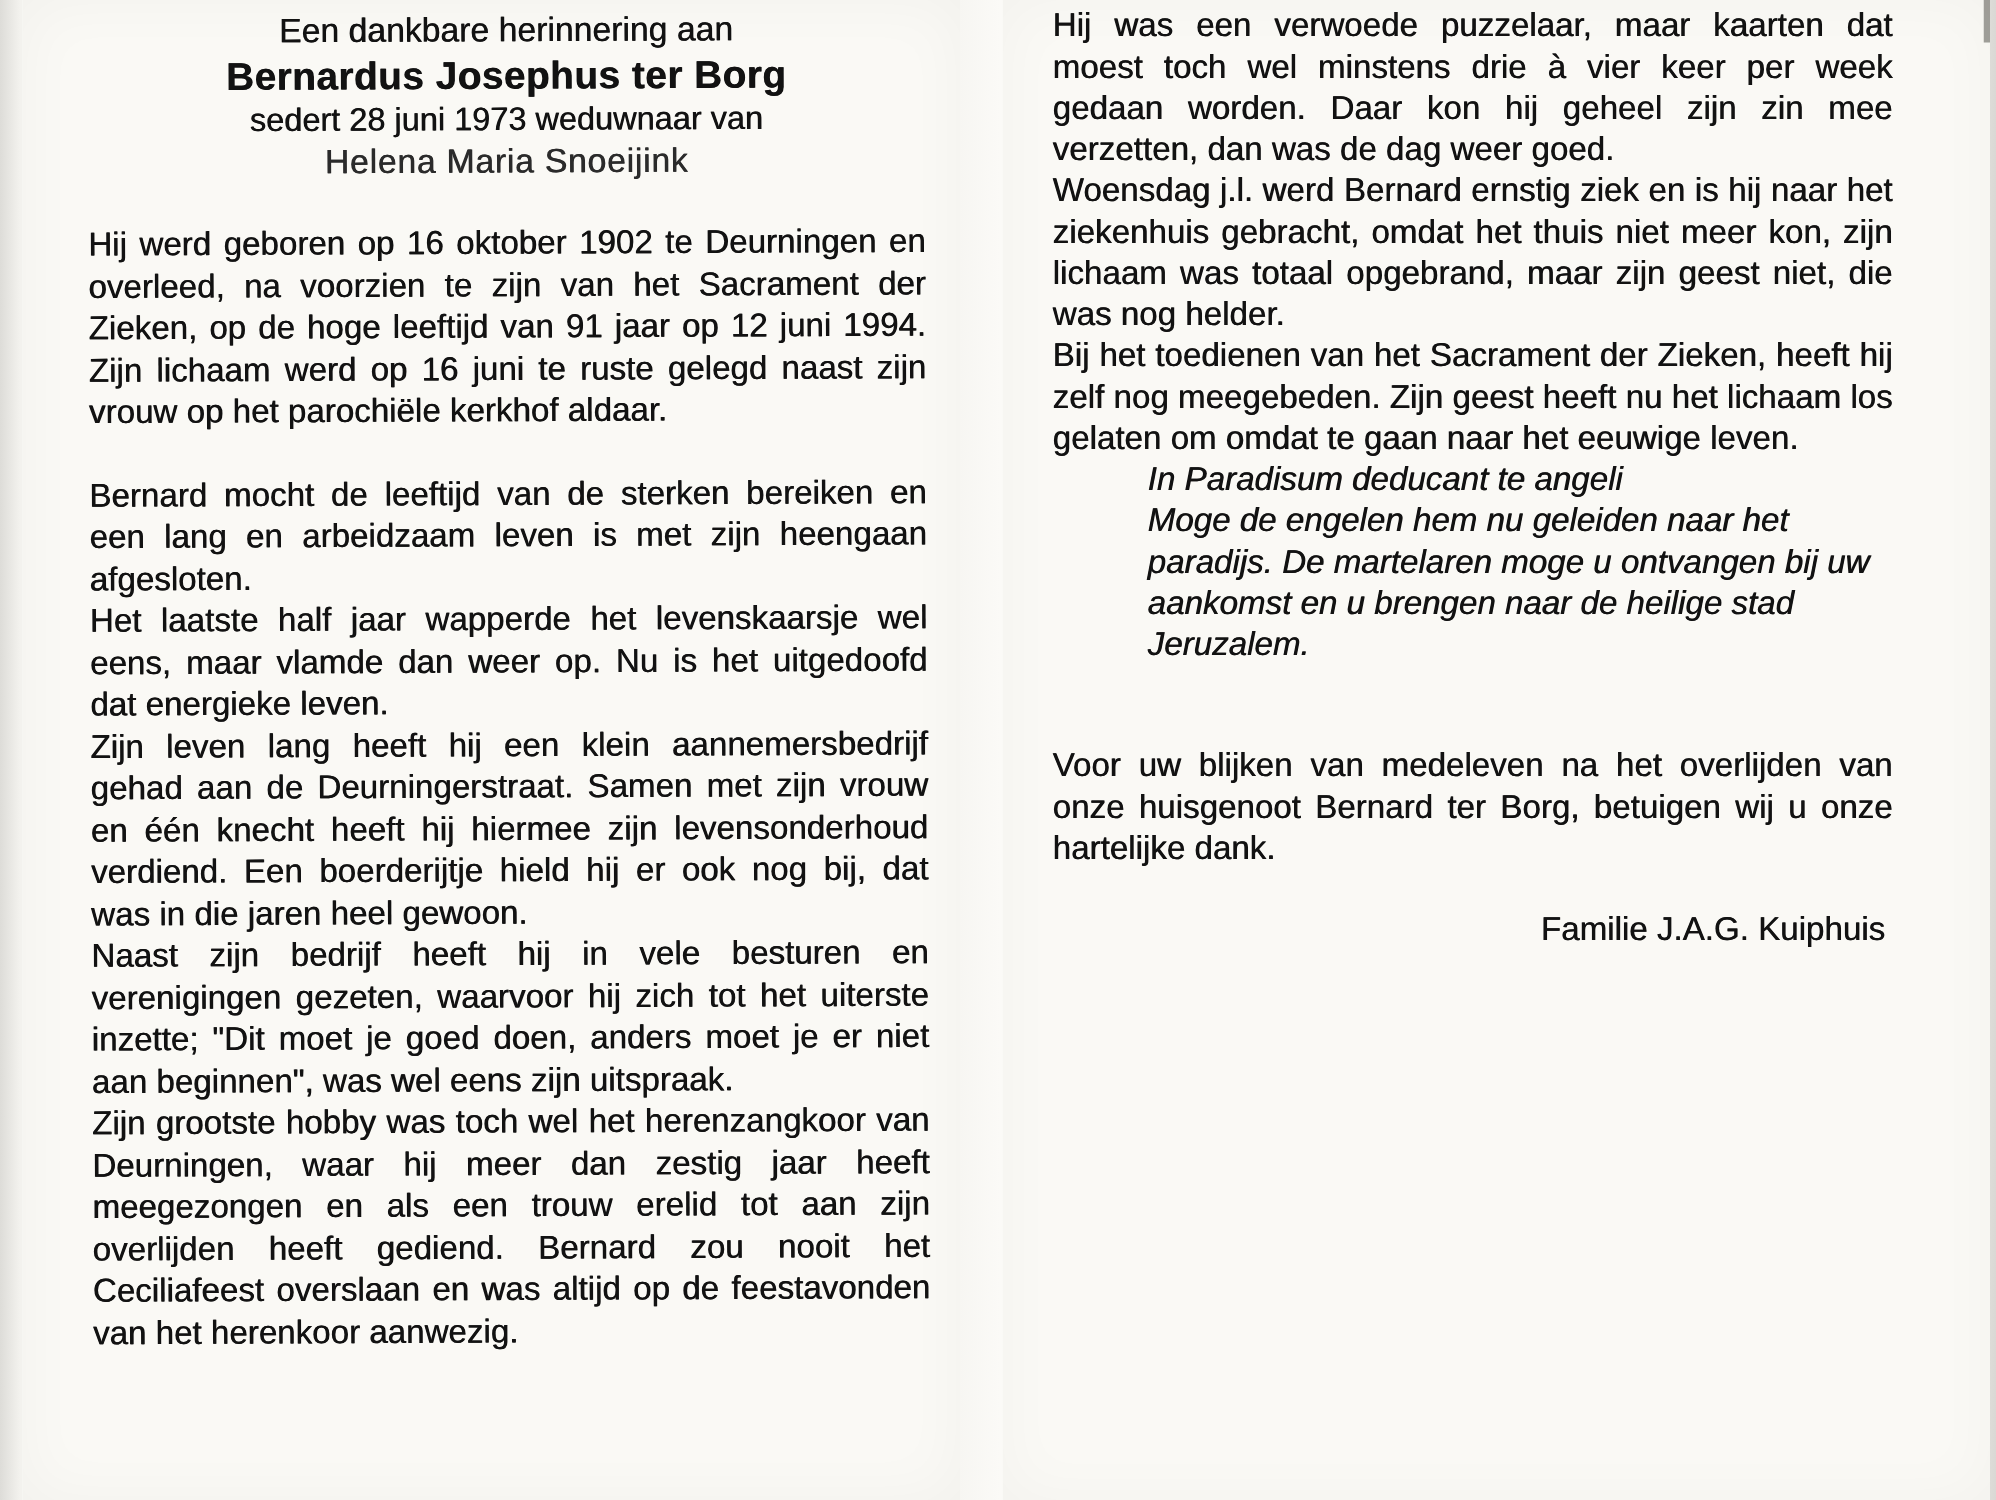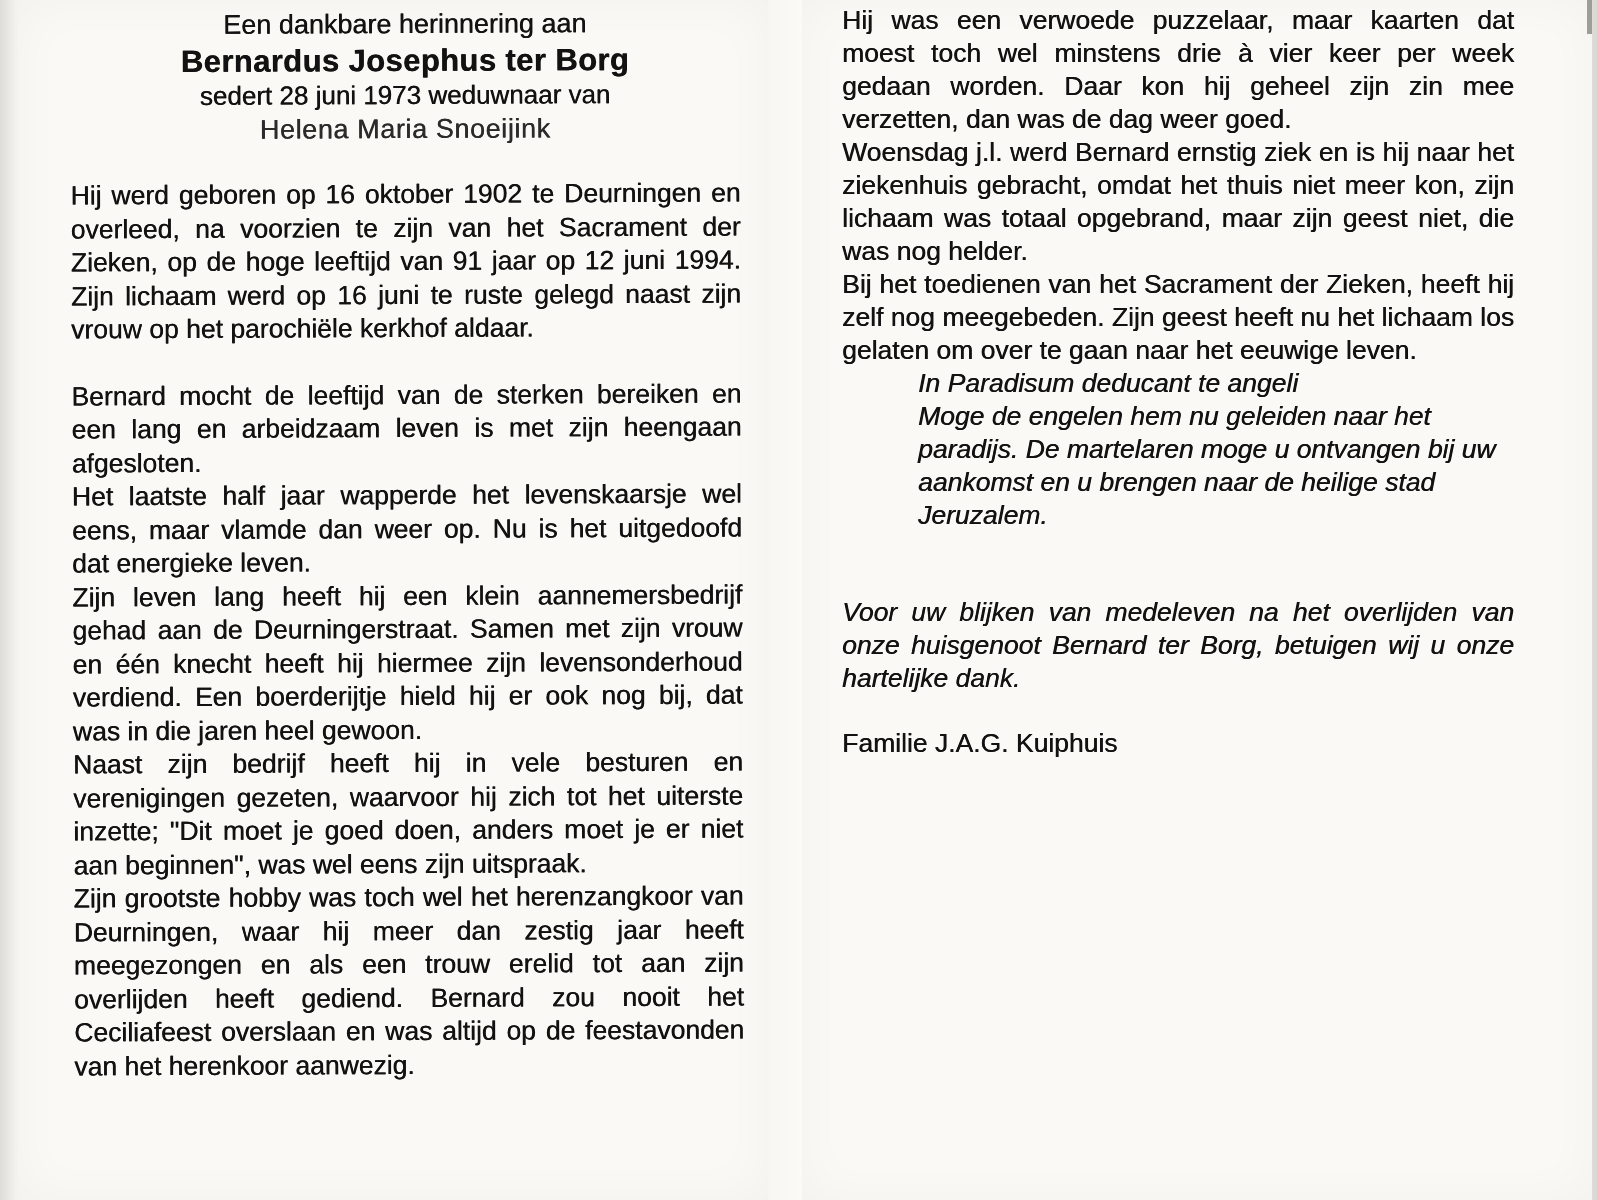--- a/index.html
+++ b/index.html
@@ -80,23 +80,23 @@
   }
   p.first-body { margin-top: 32px; }
   p.gap-above { margin-top: 33px; }
   .prayer {
     margin-left: 76px;
     width: 614px;
     font-style: italic;
   }
   .prayer p { text-align: left; }
   .closing { }
-  .thanks { margin-top: 64px; font-style: italic; }
+  .thanks { margin-top: 64px; }
   .signature {
-    text-align: left;
+    text-align: right;
     margin-top: 32px;
     padding-right: 6px;
   }
 </style>
 </head>
 <body>
 
 <div class="scan">
 
   <div class="page left">
@@ -114,21 +114,21 @@
       <p>Naast zijn bedrijf heeft hij in vele besturen en verenigingen gezeten, waarvoor hij zich tot het uiterste inzette; "Dit moet je goed doen, anders moet je er niet aan beginnen", was wel eens zijn uitspraak.</p>
       <p>Zijn grootste hobby was toch wel het herenzangkoor van Deurningen, waar hij meer dan zestig jaar heeft meegezongen en als een trouw erelid tot aan zijn overlijden heeft gediend. Bernard zou nooit het Ceciliafeest overslaan en was altijd op de feestavonden van het herenkoor aanwezig.</p>
     </div>
   </div>
 
   <div class="page right">
     <div class="corner-mark"></div>
     <div class="col col-right">
       <p>Hij was een verwoede puzzelaar, maar kaarten dat moest toch wel minstens drie à vier keer per week gedaan worden. Daar kon hij geheel zijn zin mee verzetten, dan was de dag weer goed.</p>
       <p>Woensdag j.l. werd Bernard ernstig ziek en is hij naar het ziekenhuis gebracht, omdat het thuis niet meer kon, zijn lichaam was totaal opgebrand, maar zijn geest niet, die was nog helder.</p>
-      <p>Bij het toedienen van het Sacrament der Zieken, heeft hij zelf nog meegebeden. Zijn geest heeft nu het lichaam los gelaten om over te gaan naar het eeuwige leven.</p>
+      <p>Bij het toedienen van het Sacrament der Zieken, heeft hij zelf nog meegebeden. Zijn geest heeft nu het lichaam los gelaten om omdat te gaan naar het eeuwige leven.</p>
       <div class="prayer">
         <p>In Paradisum deducant te angeli</p>
         <p>Moge de engelen hem nu geleiden naar het paradijs. De martelaren moge u ontvangen bij uw aankomst en u brengen naar de heilige stad Jeruzalem.</p>
       </div>
       <p class="thanks">Voor uw blijken van medeleven na het overlijden van onze huisgenoot Bernard ter Borg, betuigen wij u onze hartelijke dank.</p>
       <p class="signature">Familie J.A.G. Kuiphuis</p>
     </div>
   </div>
 
 </div>

